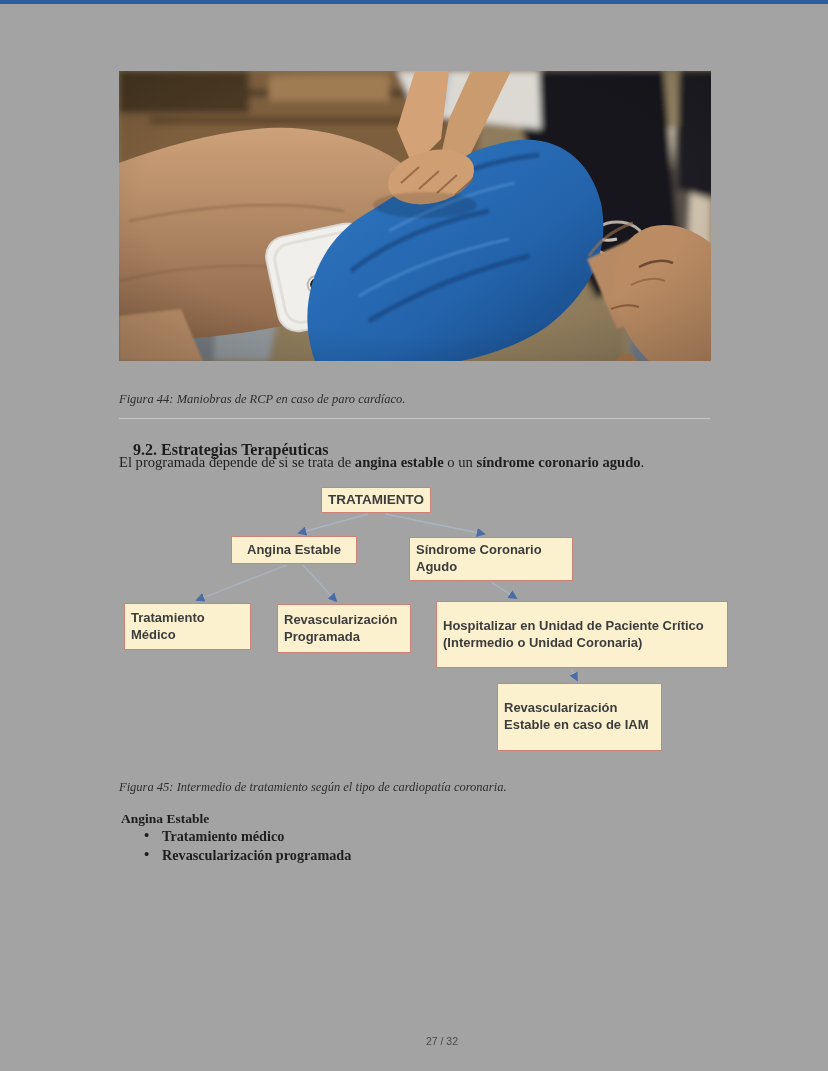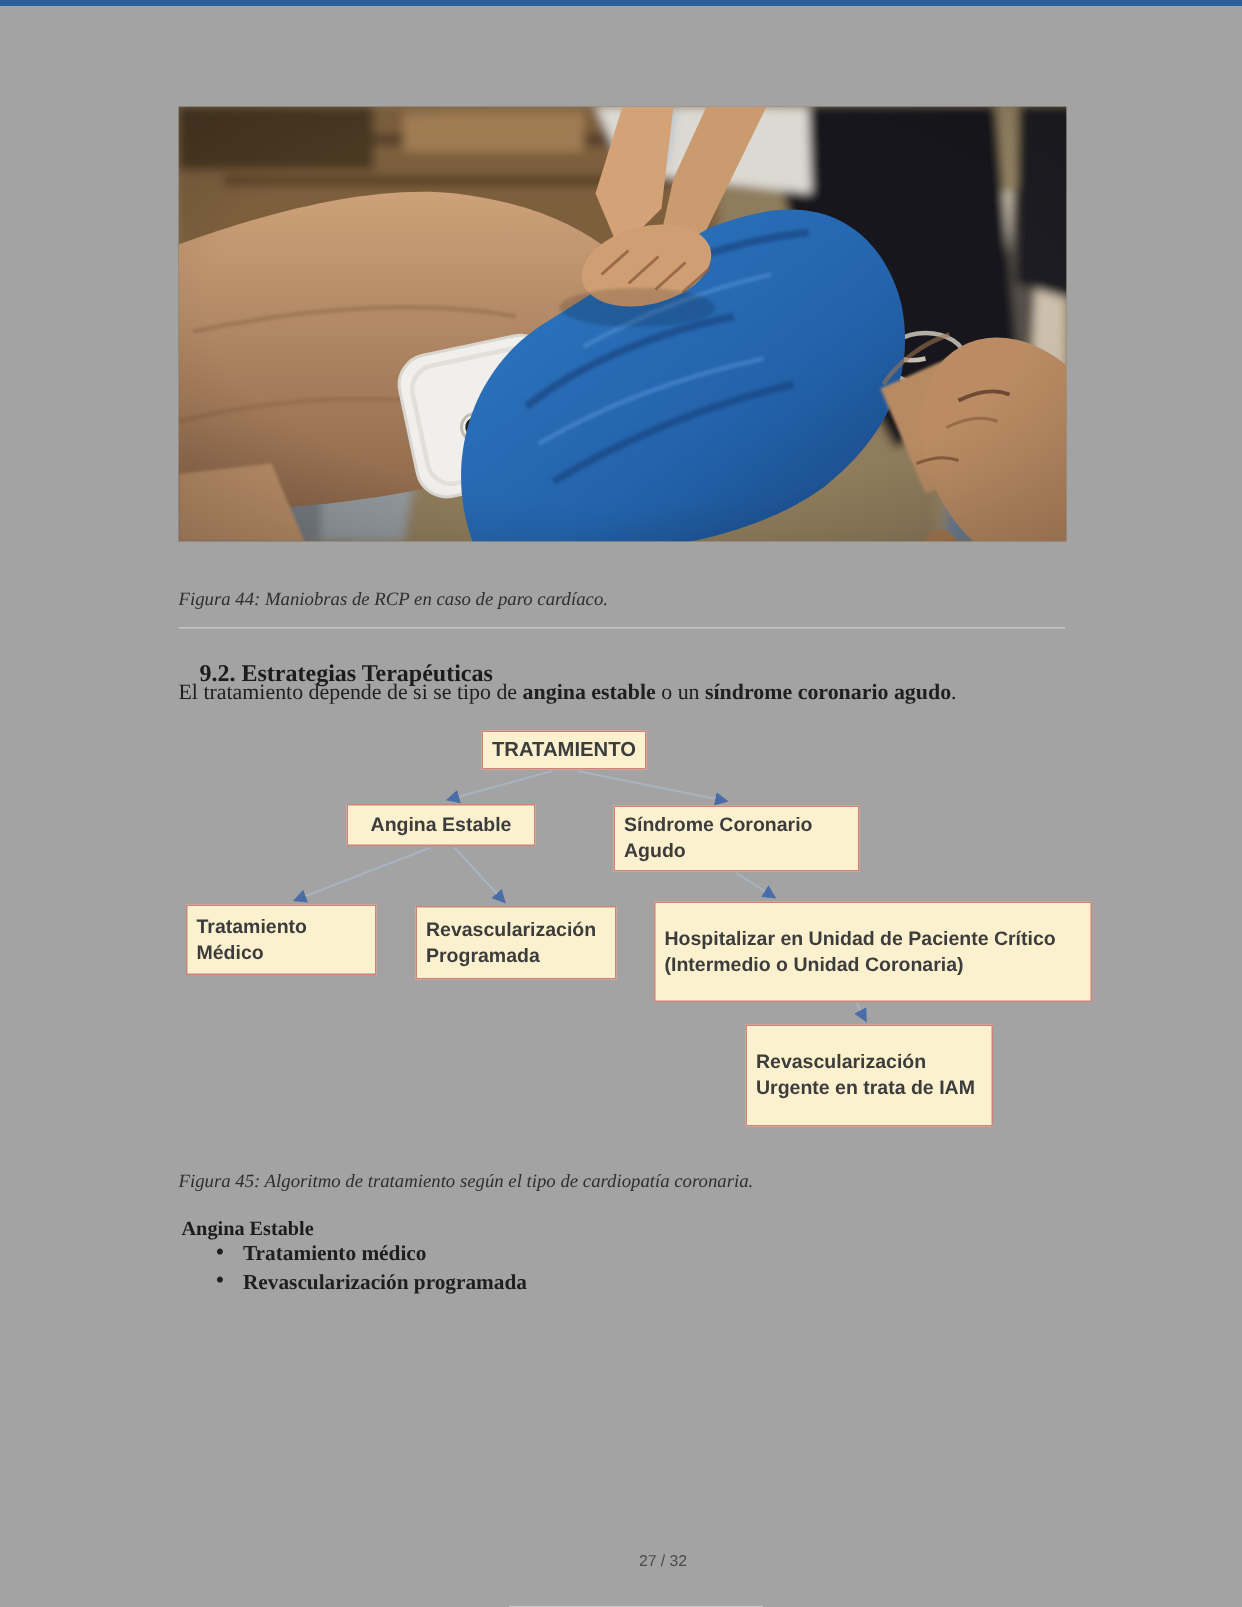--- a/index.html
+++ b/index.html
@@ -157,21 +157,21 @@
       <rect x="0" y="0" width="592" height="290" fill="url(#vignette)"></rect>
     </svg>
   </figure>
 
   <p class="caption cap44">Figura 44: Maniobras de RCP en caso de paro cardíaco.</p>
 
   <hr class="rule">
 
   <h2 class="section-heading">9.2. Estrategias Terapéuticas</h2>
 
-  <p class="body-par"><span>El tratamiento depende de si se tipo de </span><strong>angina estable</strong><span> o un </span><strong>síndrome coronario agudo</strong><span>.</span></p>
+  <p class="body-par"><span>El programada depende de si se trata de </span><strong>angina estable</strong><span> o un </span><strong>síndrome coronario agudo</strong><span>.</span></p>
 
   <div class="flowchart">
     <svg class="connectors" viewBox="0 0 828 272">
       <defs>
         <marker id="arrow" viewBox="0 0 10 10" refX="8" refY="5" markerWidth="7" markerHeight="7" orient="auto-start-reverse">
           <path d="M0,0 L10,5 L0,10 Z" fill="#4a6da8"></path>
         </marker>
       </defs>
       <g stroke="#a8b4c2" stroke-width="1.3" fill="none">
         <line x1="368" y1="29" x2="299" y2="48" marker-end="url(#arrow)"></line>
@@ -181,24 +181,24 @@
         <line x1="491" y1="97" x2="516" y2="113" marker-end="url(#arrow)"></line>
         <line x1="571" y1="184" x2="577" y2="195" marker-end="url(#arrow)"></line>
       </g>
     </svg>
     <div class="node n-root">TRATAMIENTO</div>
     <div class="node n-angina">Angina Estable</div>
     <div class="node n-sindrome">Síndrome Coronario Agudo</div>
     <div class="node n-tratmed">Tratamiento Médico</div>
     <div class="node n-revprog">Revascularización Programada</div>
     <div class="node n-hosp">Hospitalizar en Unidad de Paciente Crítico (Intermedio o Unidad Coronaria)</div>
-    <div class="node n-revurg">Revascularización Urgente en trata de IAM</div>
+    <div class="node n-revurg">Revascularización Estable en caso de IAM</div>
   </div>
 
-  <p class="caption cap45">Figura 45: Algoritmo de tratamiento según el tipo de cardiopatía coronaria.</p>
+  <p class="caption cap45">Figura 45: Intermedio de tratamiento según el tipo de cardiopatía coronaria.</p>
 
   <h3 class="sub-heading">Angina Estable</h3>
 
   <ul class="bullets">
     <li>Tratamiento médico</li>
     <li>Revascularización programada</li>
   </ul>
 
   <div class="page-number">27 / 32</div>
 

